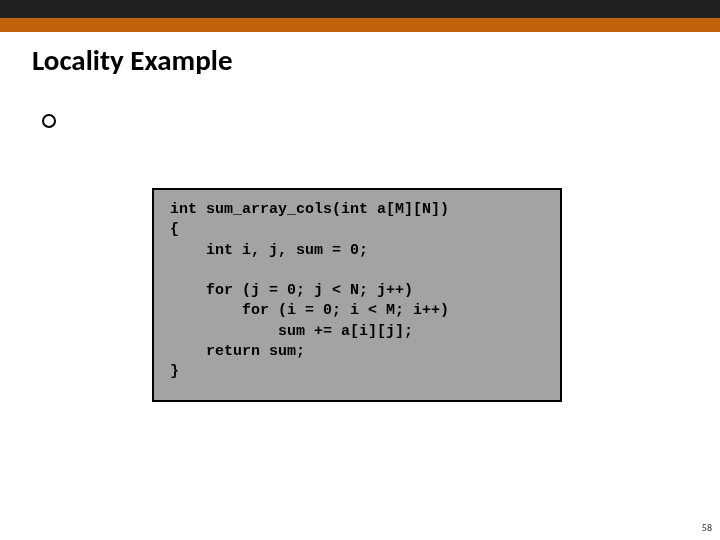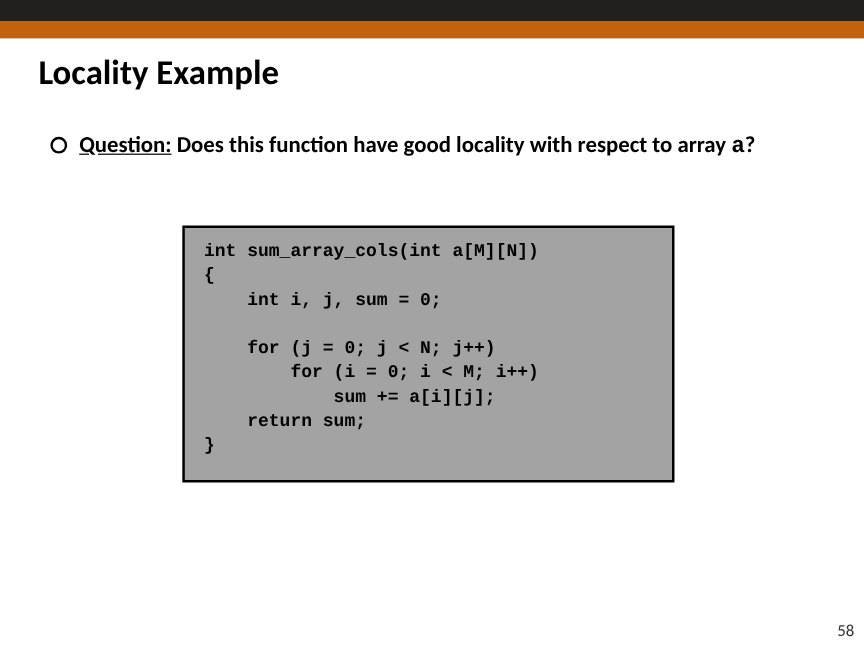--- a/index.html
+++ b/index.html
@@ -9,37 +9,34 @@
   .accent-bar { position: absolute; top: 18px; left: 0; width: 720px; height: 14px; background: #c2620c; }
   .title { position: absolute; top: 42px; left: 32px; font-size: 29px; font-weight: 700; color: #000; font-family: Calibri, Arial, sans-serif; }
   .body { position: absolute; top: 110px; left: 42px; width: 630px; }
   .bullet-row { display: flex; align-items: flex-start; }
   .bullet { flex: 0 0 auto; width: 14px; height: 14px; border: 2px solid #000; border-radius: 50%; margin-top: 4px; margin-right: 10px; }
   .q-text { font-size: 19px; font-weight: 700; color: #000; line-height: 1.3; }
   .q-text .label { text-decoration: underline; }
   .q-text .var { font-family: "Courier New", monospace; font-weight: 700; }
   .code-box { position: absolute; top: 188px; left: 152px; width: 410px; background: #a3a3a3; border: 2px solid #000; padding: 10px 16px 18px 16px; }
   .code-box pre { font-family: "Courier New", monospace; font-size: 15px; font-weight: 700; color: #000; line-height: 1.35; white-space: pre; }
-  .page-num { position: absolute; bottom: 6px; right: 8px; font-size: 14px; color: #333; }
+  .page-num { position: absolute; bottom: 6px; right: 8px; font-size: 10px; color: #333; }
 </style>
 </head>
 <body>
 
 <div class="slide">
   <div class="top-bar"></div>
   <div class="accent-bar"></div>
 
   <div class="title">Locality Example</div>
 
   <div class="body">
     <div class="bullet-row">
       <span class="bullet"></span>
-      <div class="q-text">
-        <span class="label">Question:</span><span> Does this function have good locality with respect to array </span><span class="var">a</span><span>?</span>
-      </div>
     </div>
   </div>
 
   <div class="code-box">
     <pre>int sum_array_cols(int a[M][N])
 {
     int i, j, sum = 0;
 
     for (j = 0; j &lt; N; j++)
         for (i = 0; i &lt; M; i++)

